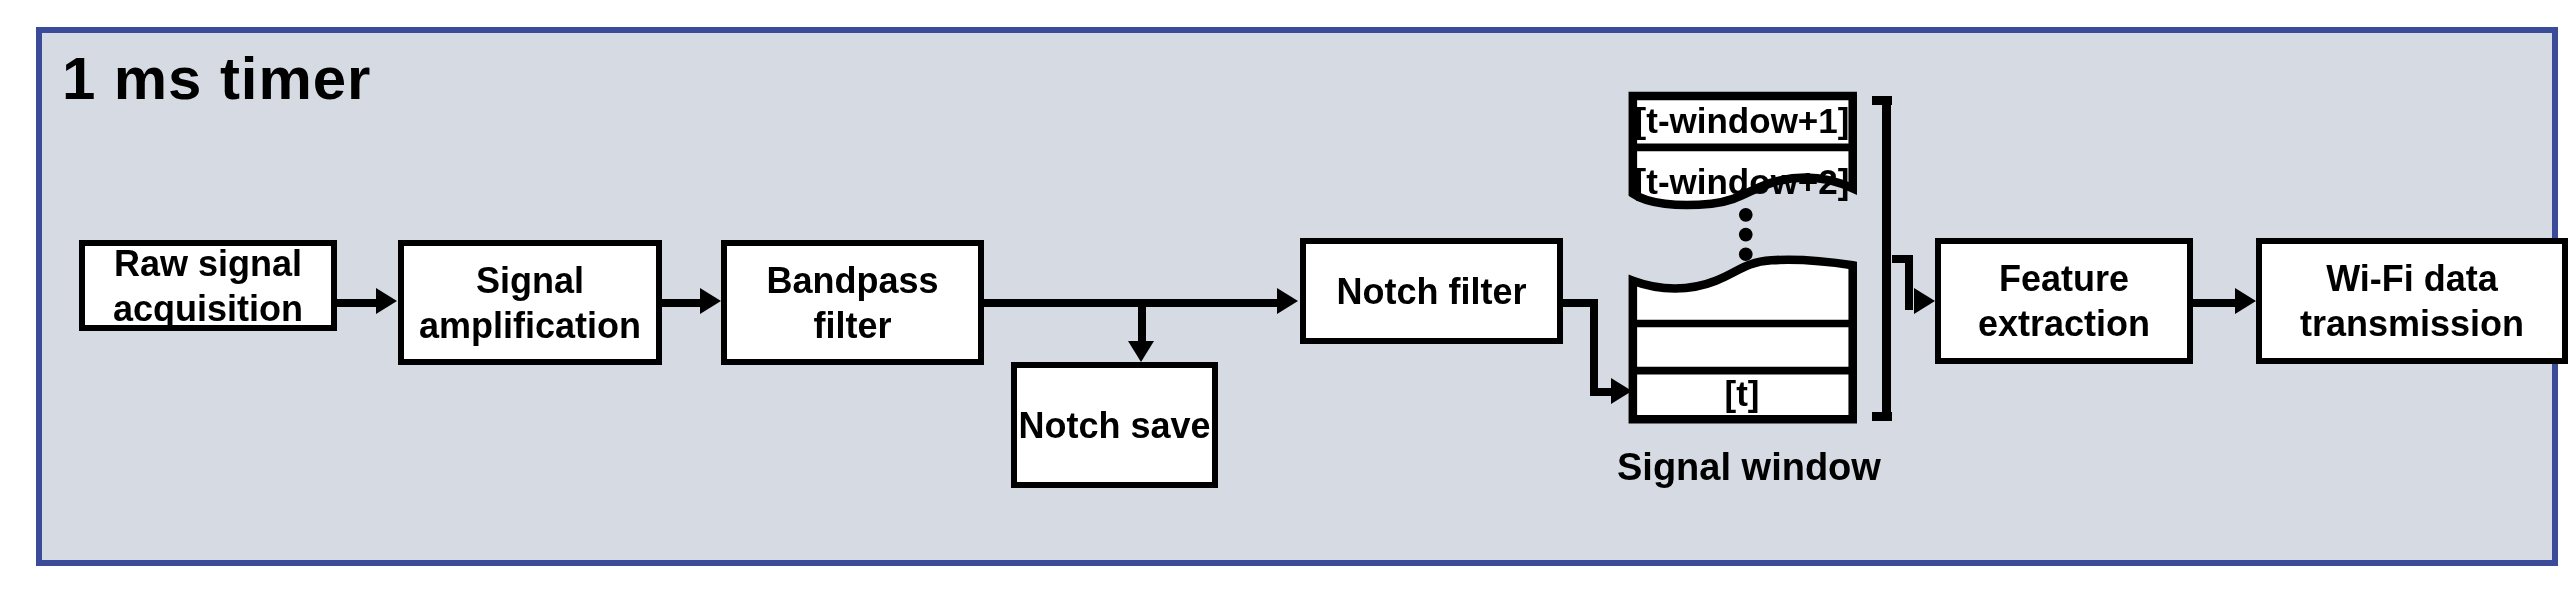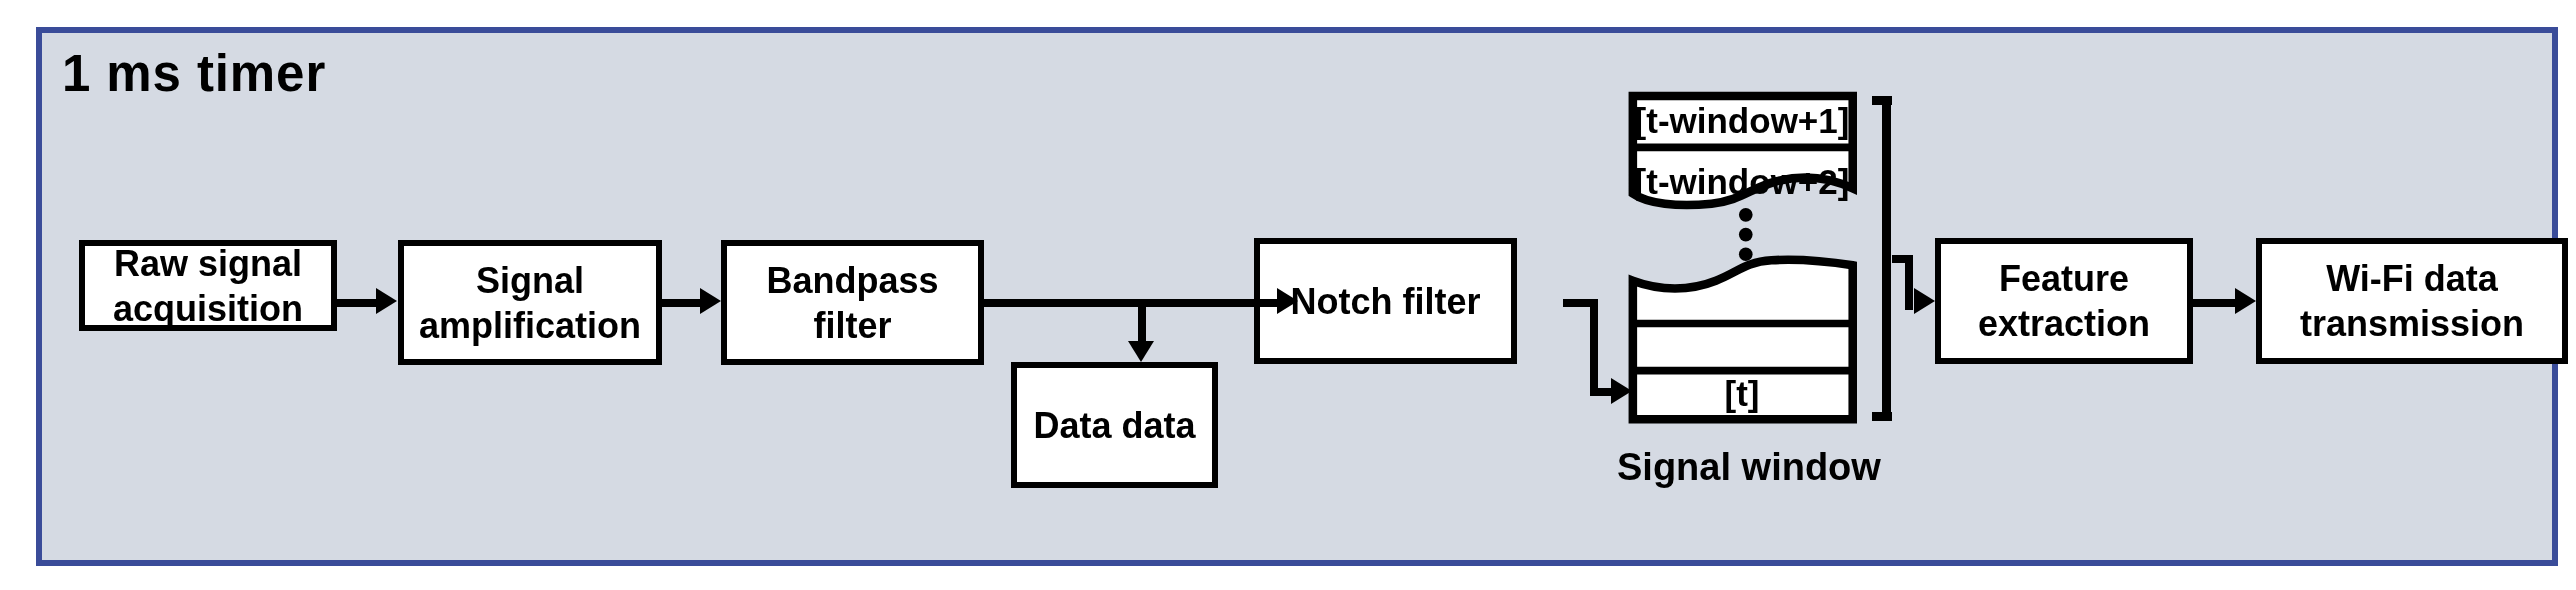--- a/index.html
+++ b/index.html
@@ -11,21 +11,21 @@
   }
   .canvas{position:absolute;left:0;top:0;width:2576px;height:590px;}
   .frame{
     position:absolute;left:36px;top:27px;width:2522px;height:539px;
     box-sizing:border-box;
     border:6px solid #3a4c99;
     background:#d5dae3;
   }
   .diagram-title{
     position:absolute;left:62px;top:44px;
-    font-size:51px;font-weight:bold;color:#000;letter-spacing:0.9px;
+    font-size:60px;font-weight:bold;color:#000;letter-spacing:0.9px;
     white-space:nowrap;
   }
   .node{
     position:absolute;box-sizing:border-box;
     background:#ffffff;border:6.8px solid #000000;
     display:flex;align-items:center;justify-content:center;
     text-align:center;font-weight:bold;color:#000;
     font-size:36px;line-height:1.25;white-space:pre-line;
   }
   .shaft{position:absolute;background:#000000;}
@@ -60,22 +60,22 @@
   <div class="frame"></div>
 
   <div class="diagram-title">1 ms timer</div>
 
   <div class="node" style="left:79px;top:240px;width:258px;height:91px;">Raw signal
 acquisition</div>
   <div class="node" style="left:398px;top:240px;width:264px;height:125px;">Signal
 amplification</div>
   <div class="node" style="left:721px;top:240px;width:263px;height:125px;">Bandpass
 filter</div>
-  <div class="node" style="left:1011px;top:362px;width:207px;height:126px;">Data data</div>
-  <div class="node" style="left:1254px;top:238px;width:263px;height:126px;">Notch filter</div>
+  <div class="node" style="left:1011px;top:362px;width:207px;height:126px;">Notch save</div>
+  <div class="node" style="left:1300px;top:238px;width:263px;height:106px;">Notch filter</div>
   <div class="node" style="left:1935px;top:238px;width:258px;height:126px;">Feature
 extraction</div>
   <div class="node" style="left:2256px;top:238px;width:312px;height:126px;">Wi-Fi data
 transmission</div>
 
   <div>
     <div class="shaft" style="left:337px;top:299px;width:41px;height:7.7px;"></div>
     <div class="head-right" style="left:376px;top:288px;"></div>
   </div>
 

